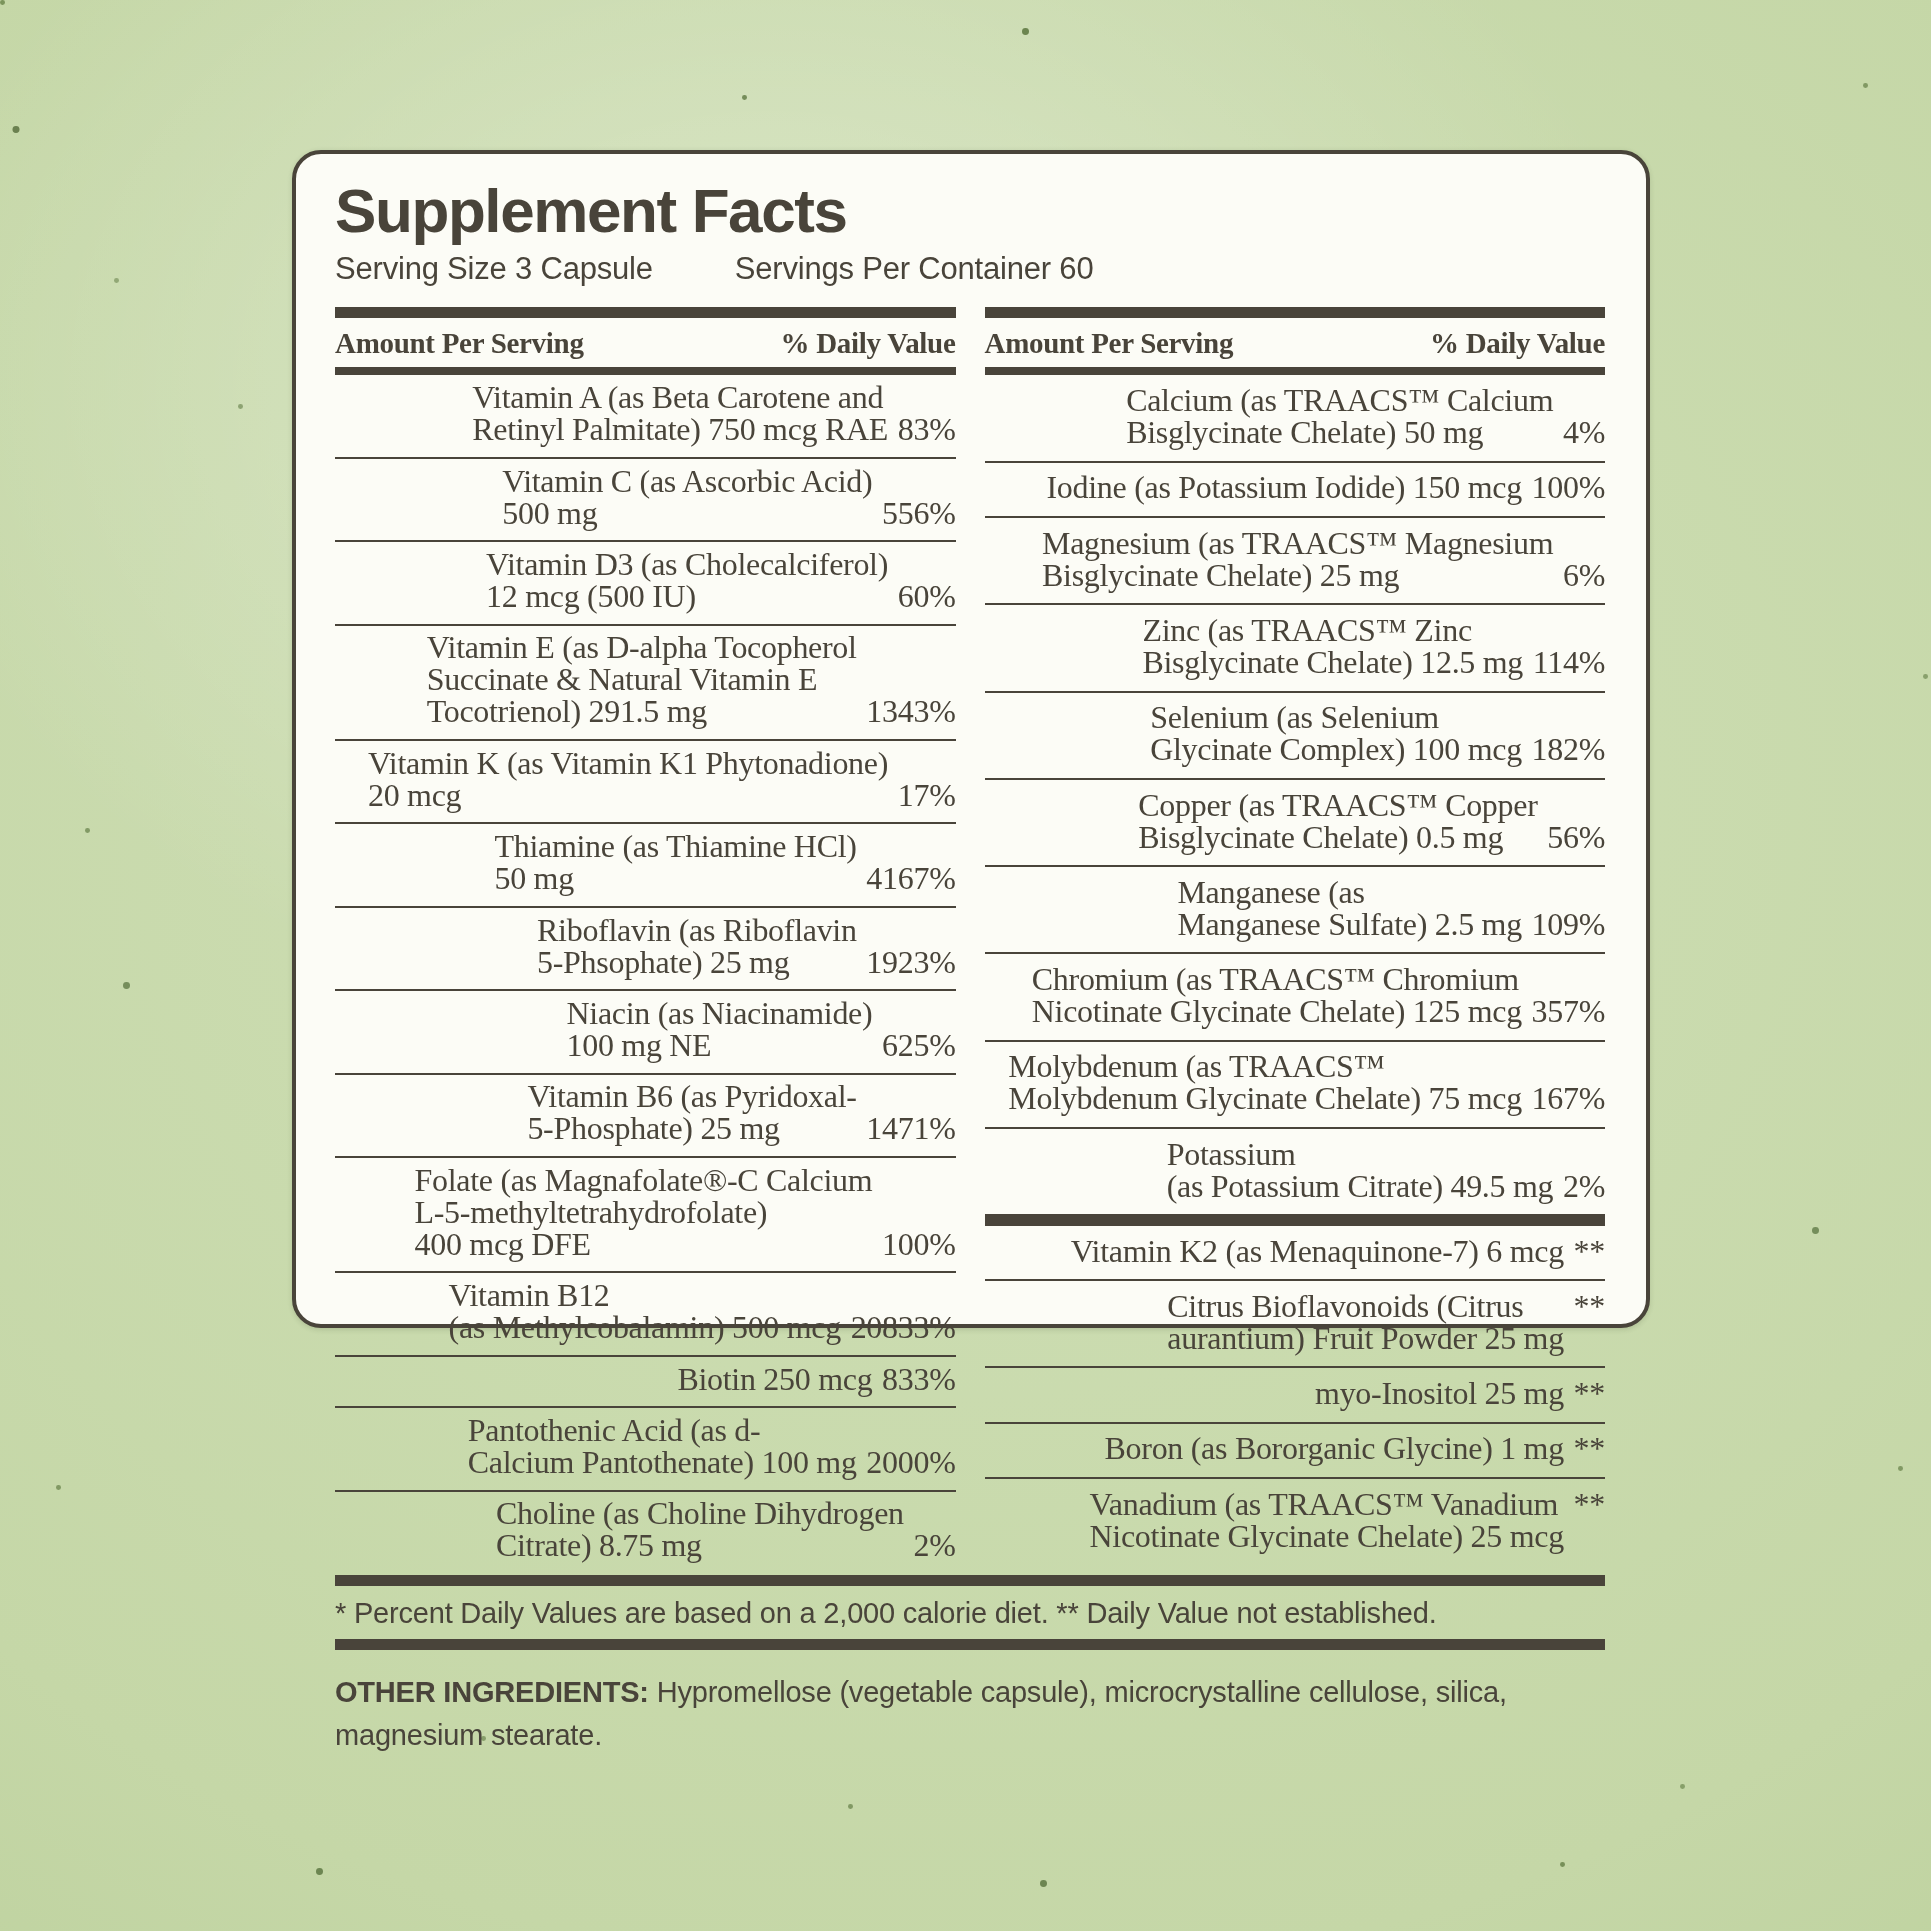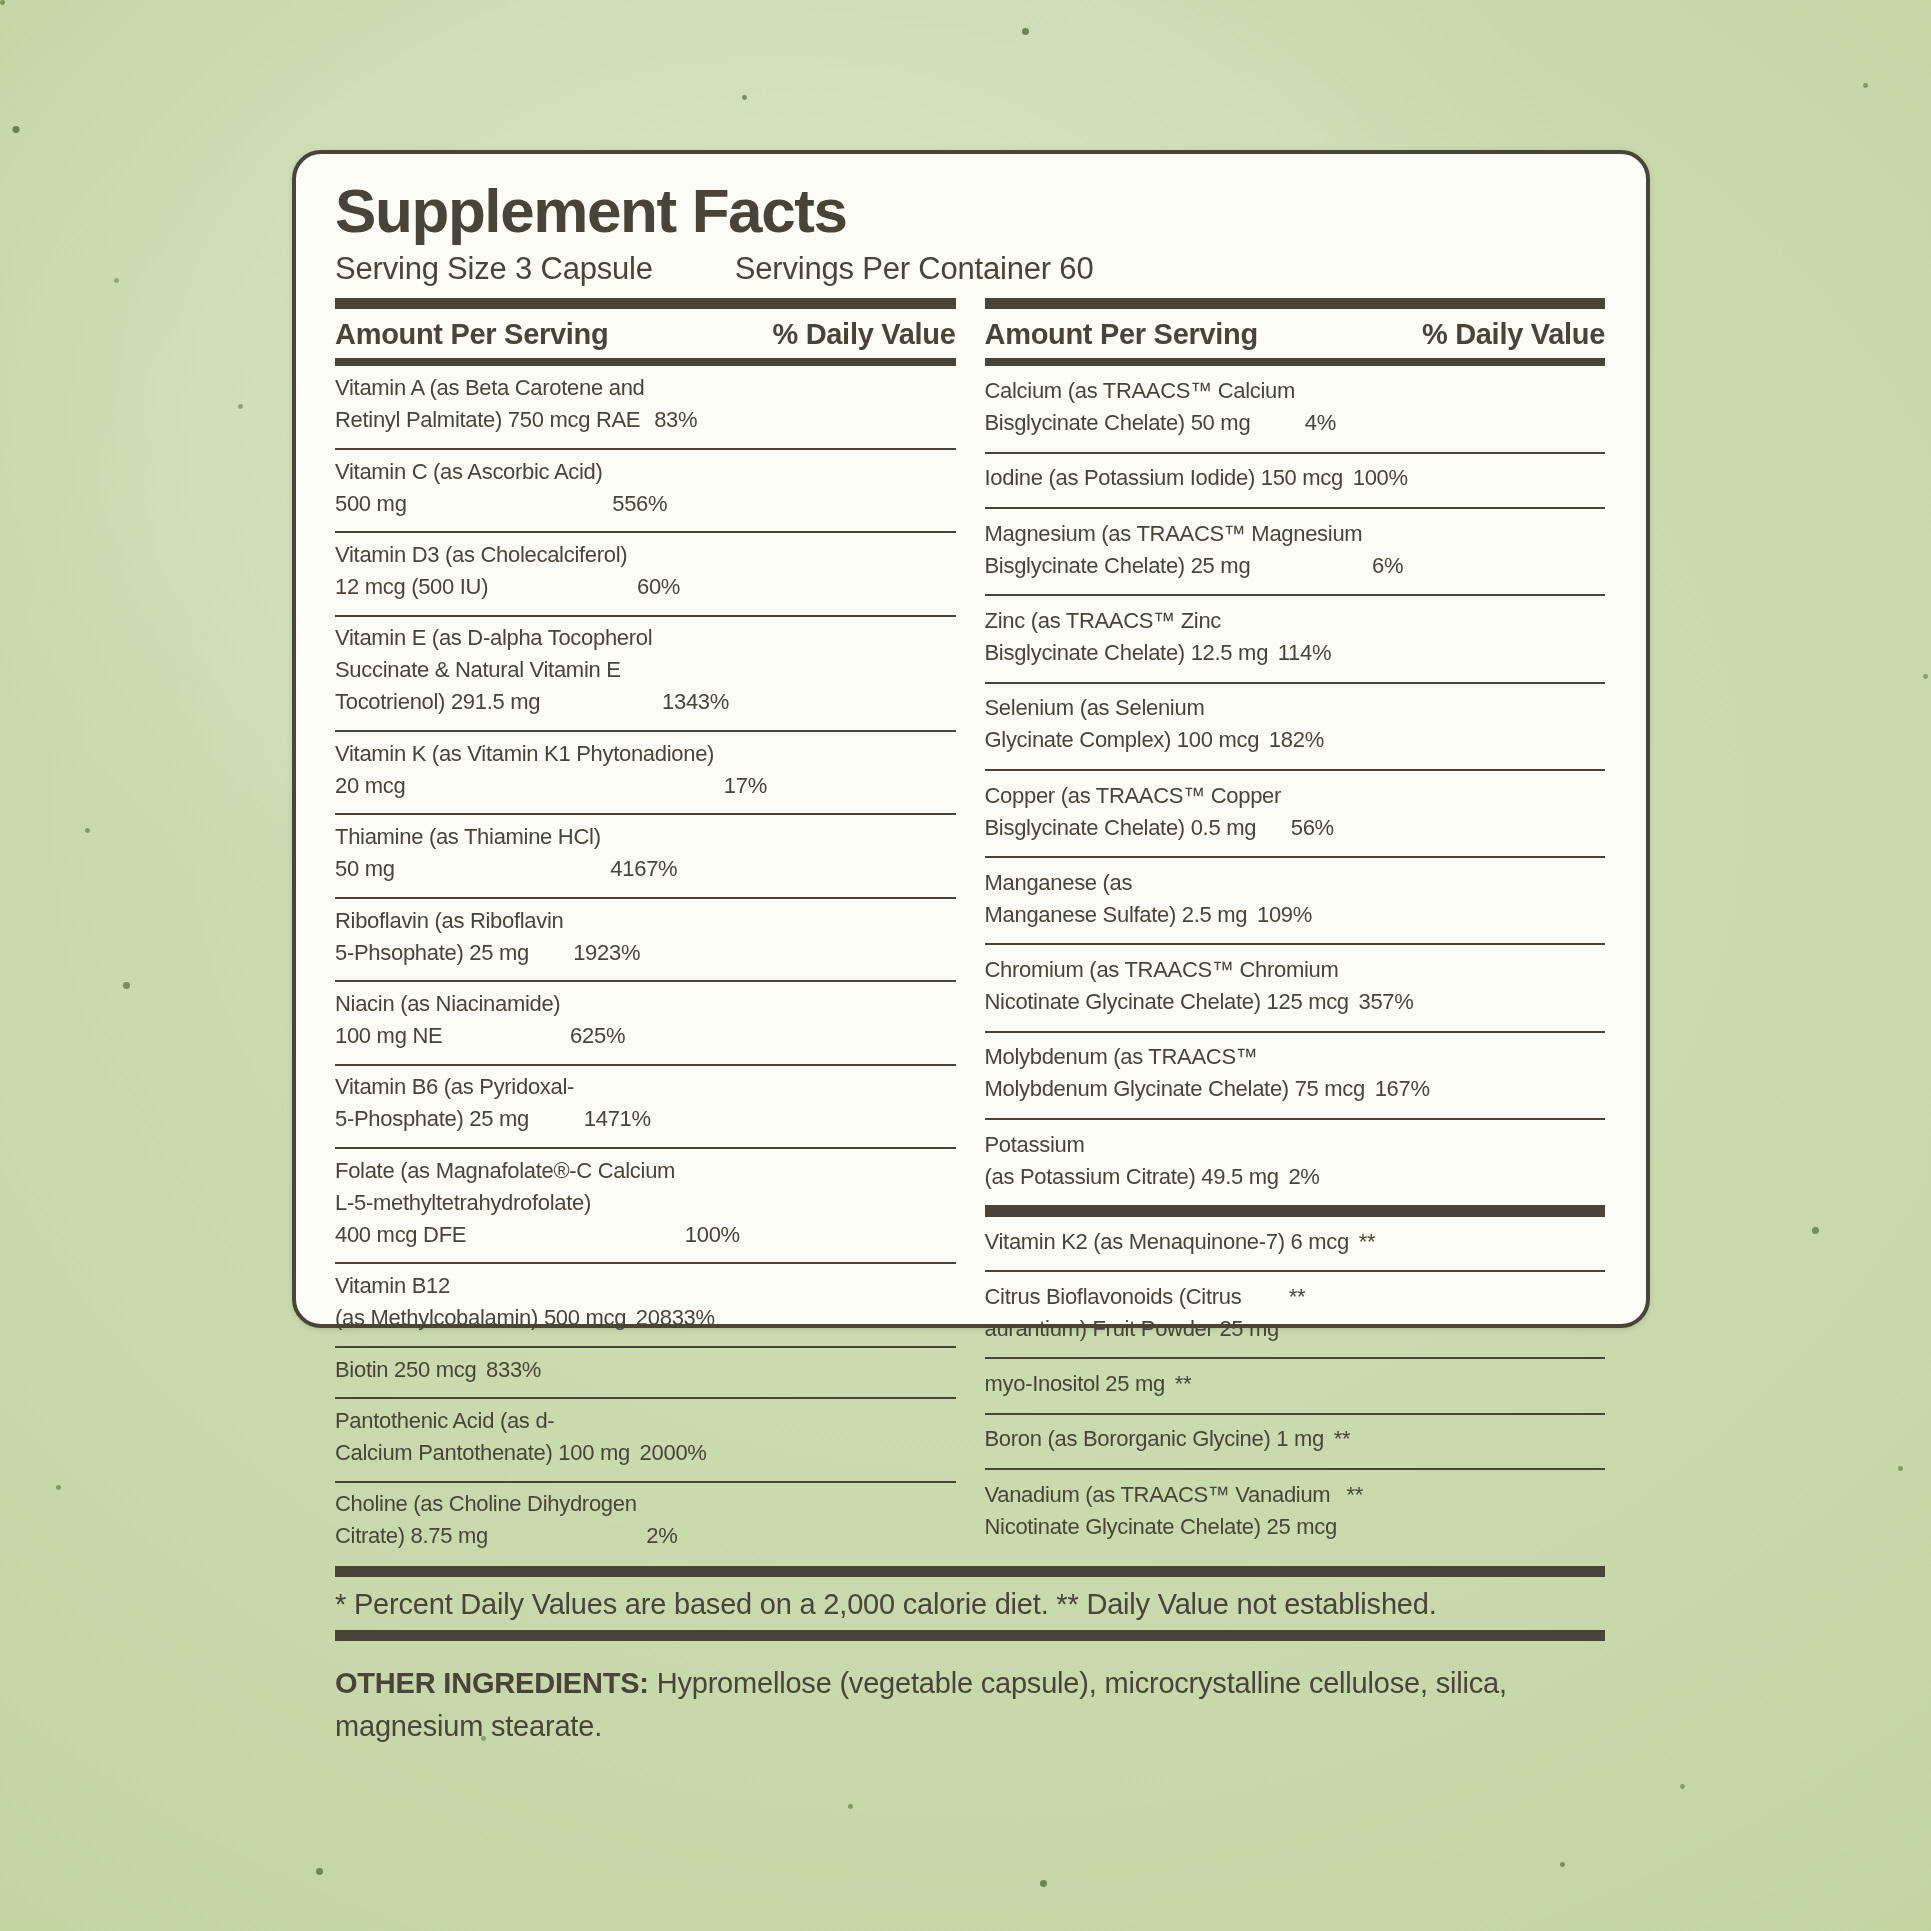--- a/index.html
+++ b/index.html
@@ -47,30 +47,30 @@
     background:var(--panel);
     border:4.8px solid var(--ink);
     border-radius:29px;
     padding:25px 41px 0 39px;
     box-shadow:0 1.9px 5.8px rgba(40,55,25,.15);
   }
 
   .title{font-size:62px;line-height:64px;font-weight:700;letter-spacing:-1.4px;}
   .serving-row{display:flex;gap:82px;font-size:31px;line-height:31px;margin-top:9.7px;letter-spacing:-0.2px;}
 
-  .cols{display:flex;gap:29px;margin-top:14px;}
+  .cols{display:flex;gap:29px;margin-top:23px;font-family:Liberation Serif, serif;}
   .col{flex:1;min-width:0;}
 
   .bar-thick{height:11.6px;background:var(--ink);}
   .bar-mid{height:8.7px;background:var(--ink);}
   .col-head{display:flex;justify-content:space-between;align-items:baseline;padding:8.7px 0 6.8px;font-weight:700;font-size:29px;letter-spacing:-0.3px;}
 
   .row{
-    display:flex;justify-content:flex-start;align-items:flex-end;
-    font-size:22px;line-height:32px;letter-spacing:-0.3px;
+    display:flex;justify-content:flex-end;align-items:flex-end;
+    font-size:32px;line-height:32px;letter-spacing:-0.3px;
     padding:5.8px 0 11.6px;border-bottom:2.9px solid var(--ink);
   }
   .col-right .row{padding:8.7px 0 12.6px;}
   .row.no-border{border-bottom:none;}
   .row.no-dv{align-items:flex-start;}
   .row .name{white-space:pre-line;padding-right:9.7px;}
   .row .dv{white-space:nowrap;}
   .thick-div{height:11.6px;background:var(--ink);}
 
   .footer-bar{height:11.6px;background:var(--ink);margin-top:1.9px;}

